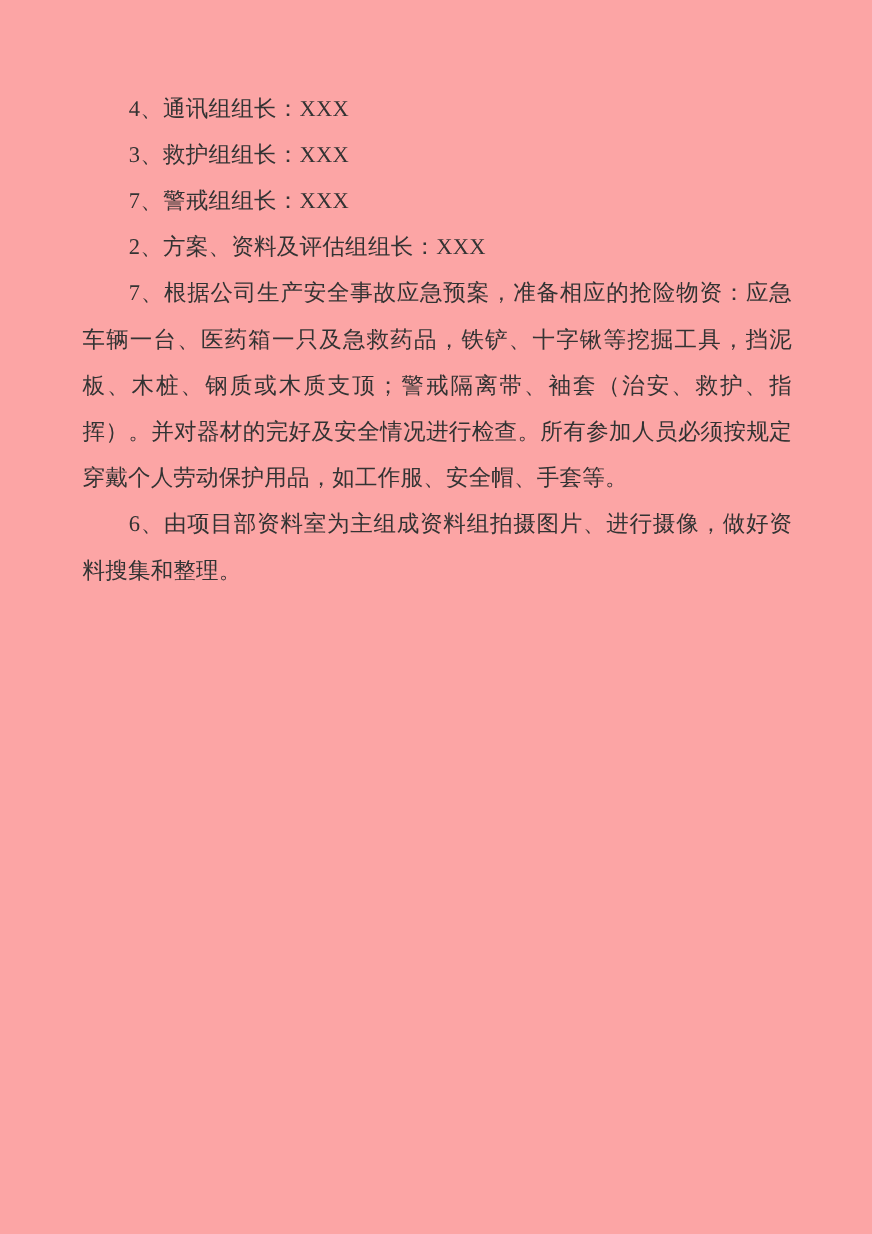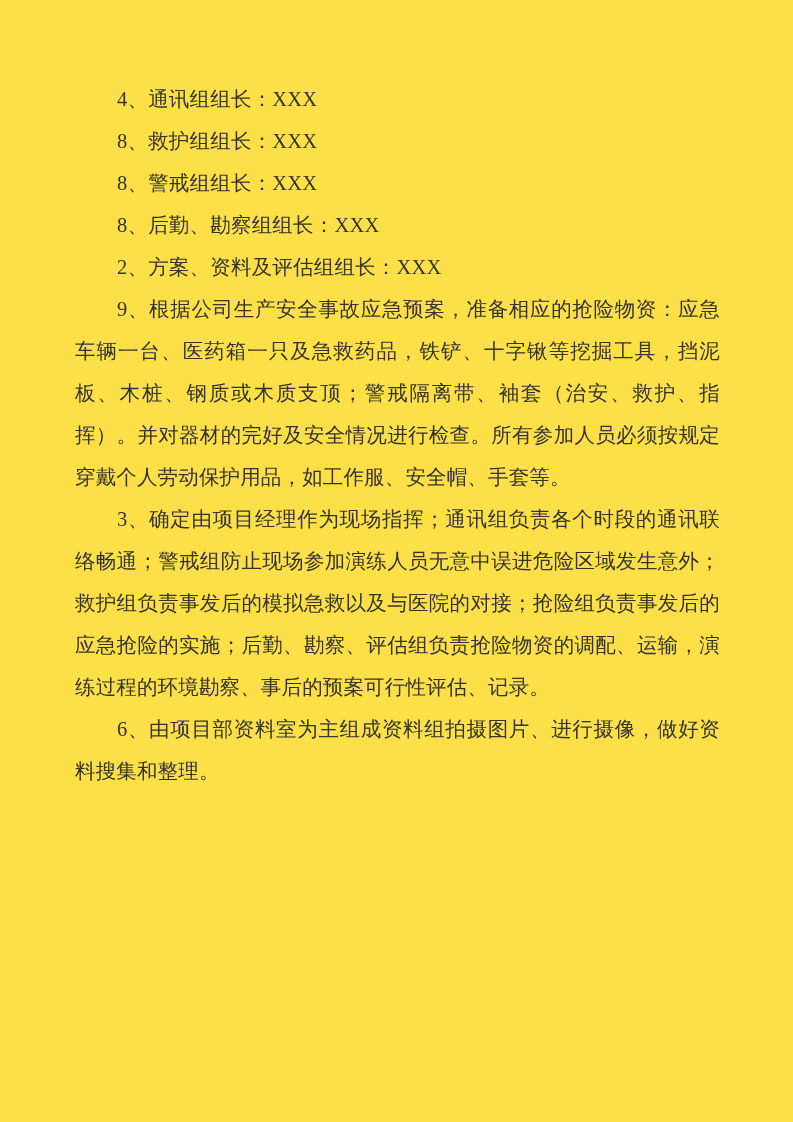--- a/index.html
+++ b/index.html
@@ -14,21 +14,21 @@
     font-family: "Liberation Serif", "DejaVu Serif", serif;
     color: #333333;
     -webkit-font-smoothing: antialiased;
   }
 
   .page {
     position: relative;
     width: 793px;
     height: 1122px;
     box-sizing: border-box;
-    background: #fde047;
+    background: #fca5a5;
   }
 
   .doc-body {
     position: absolute;
     left: 75px;
     top: 78px;
     width: 645px;
   }
 
   
@@ -70,27 +70,25 @@
   }
 </style>
 </head>
 <body>
 
 <div class="page">
   <div class="doc-body">
 
     <div class="roster-list">
       <div class="roster-line">4、通讯组组长：XXX</div>
-      <div class="roster-line">8、救护组组长：XXX</div>
-      <div class="roster-line">8、警戒组组长：XXX</div>
-      <div class="roster-line">8、后勤、勘察组组长：XXX</div>
+      <div class="roster-line">3、救护组组长：XXX</div>
+      <div class="roster-line">7、警戒组组长：XXX</div>
       <div class="roster-line">2、方案、资料及评估组组长：XXX</div>
     </div>
 
 
     <div class="para-list">
-      <p class="para">9、根据公司生产安全事故应急预案，准备相应的抢险物资：应急车辆一台、医药箱一只及急救药品，铁铲、十字锹等挖掘工具，挡泥板、木桩、钢质或木质支顶；警戒隔离带、袖套（治安、救护、指挥）。并对器材的完好及安全情况进行检查。所有参加人员必须按规定穿戴个人劳动保护用品，如工作服、安全帽、手套等。</p>
-      <p class="para">3、确定由项目经理作为现场指挥；通讯组负责各个时段的通讯联络畅通；警戒组防止现场参加演练人员无意中误进危险区域发生意外；救护组负责事发后的模拟急救以及与医院的对接；抢险组负责事发后的应急抢险的实施；后勤、勘察、评估组负责抢险物资的调配、运输，演练过程的环境勘察、事后的预案可行性评估、记录。</p>
+      <p class="para">7、根据公司生产安全事故应急预案，准备相应的抢险物资：应急车辆一台、医药箱一只及急救药品，铁铲、十字锹等挖掘工具，挡泥板、木桩、钢质或木质支顶；警戒隔离带、袖套（治安、救护、指挥）。并对器材的完好及安全情况进行检查。所有参加人员必须按规定穿戴个人劳动保护用品，如工作服、安全帽、手套等。</p>
       <p class="para">6、由项目部资料室为主组成资料组拍摄图片、进行摄像，做好资料搜集和整理。</p>
     </div>
 
   </div>
 </div>
 
 </body></html>

